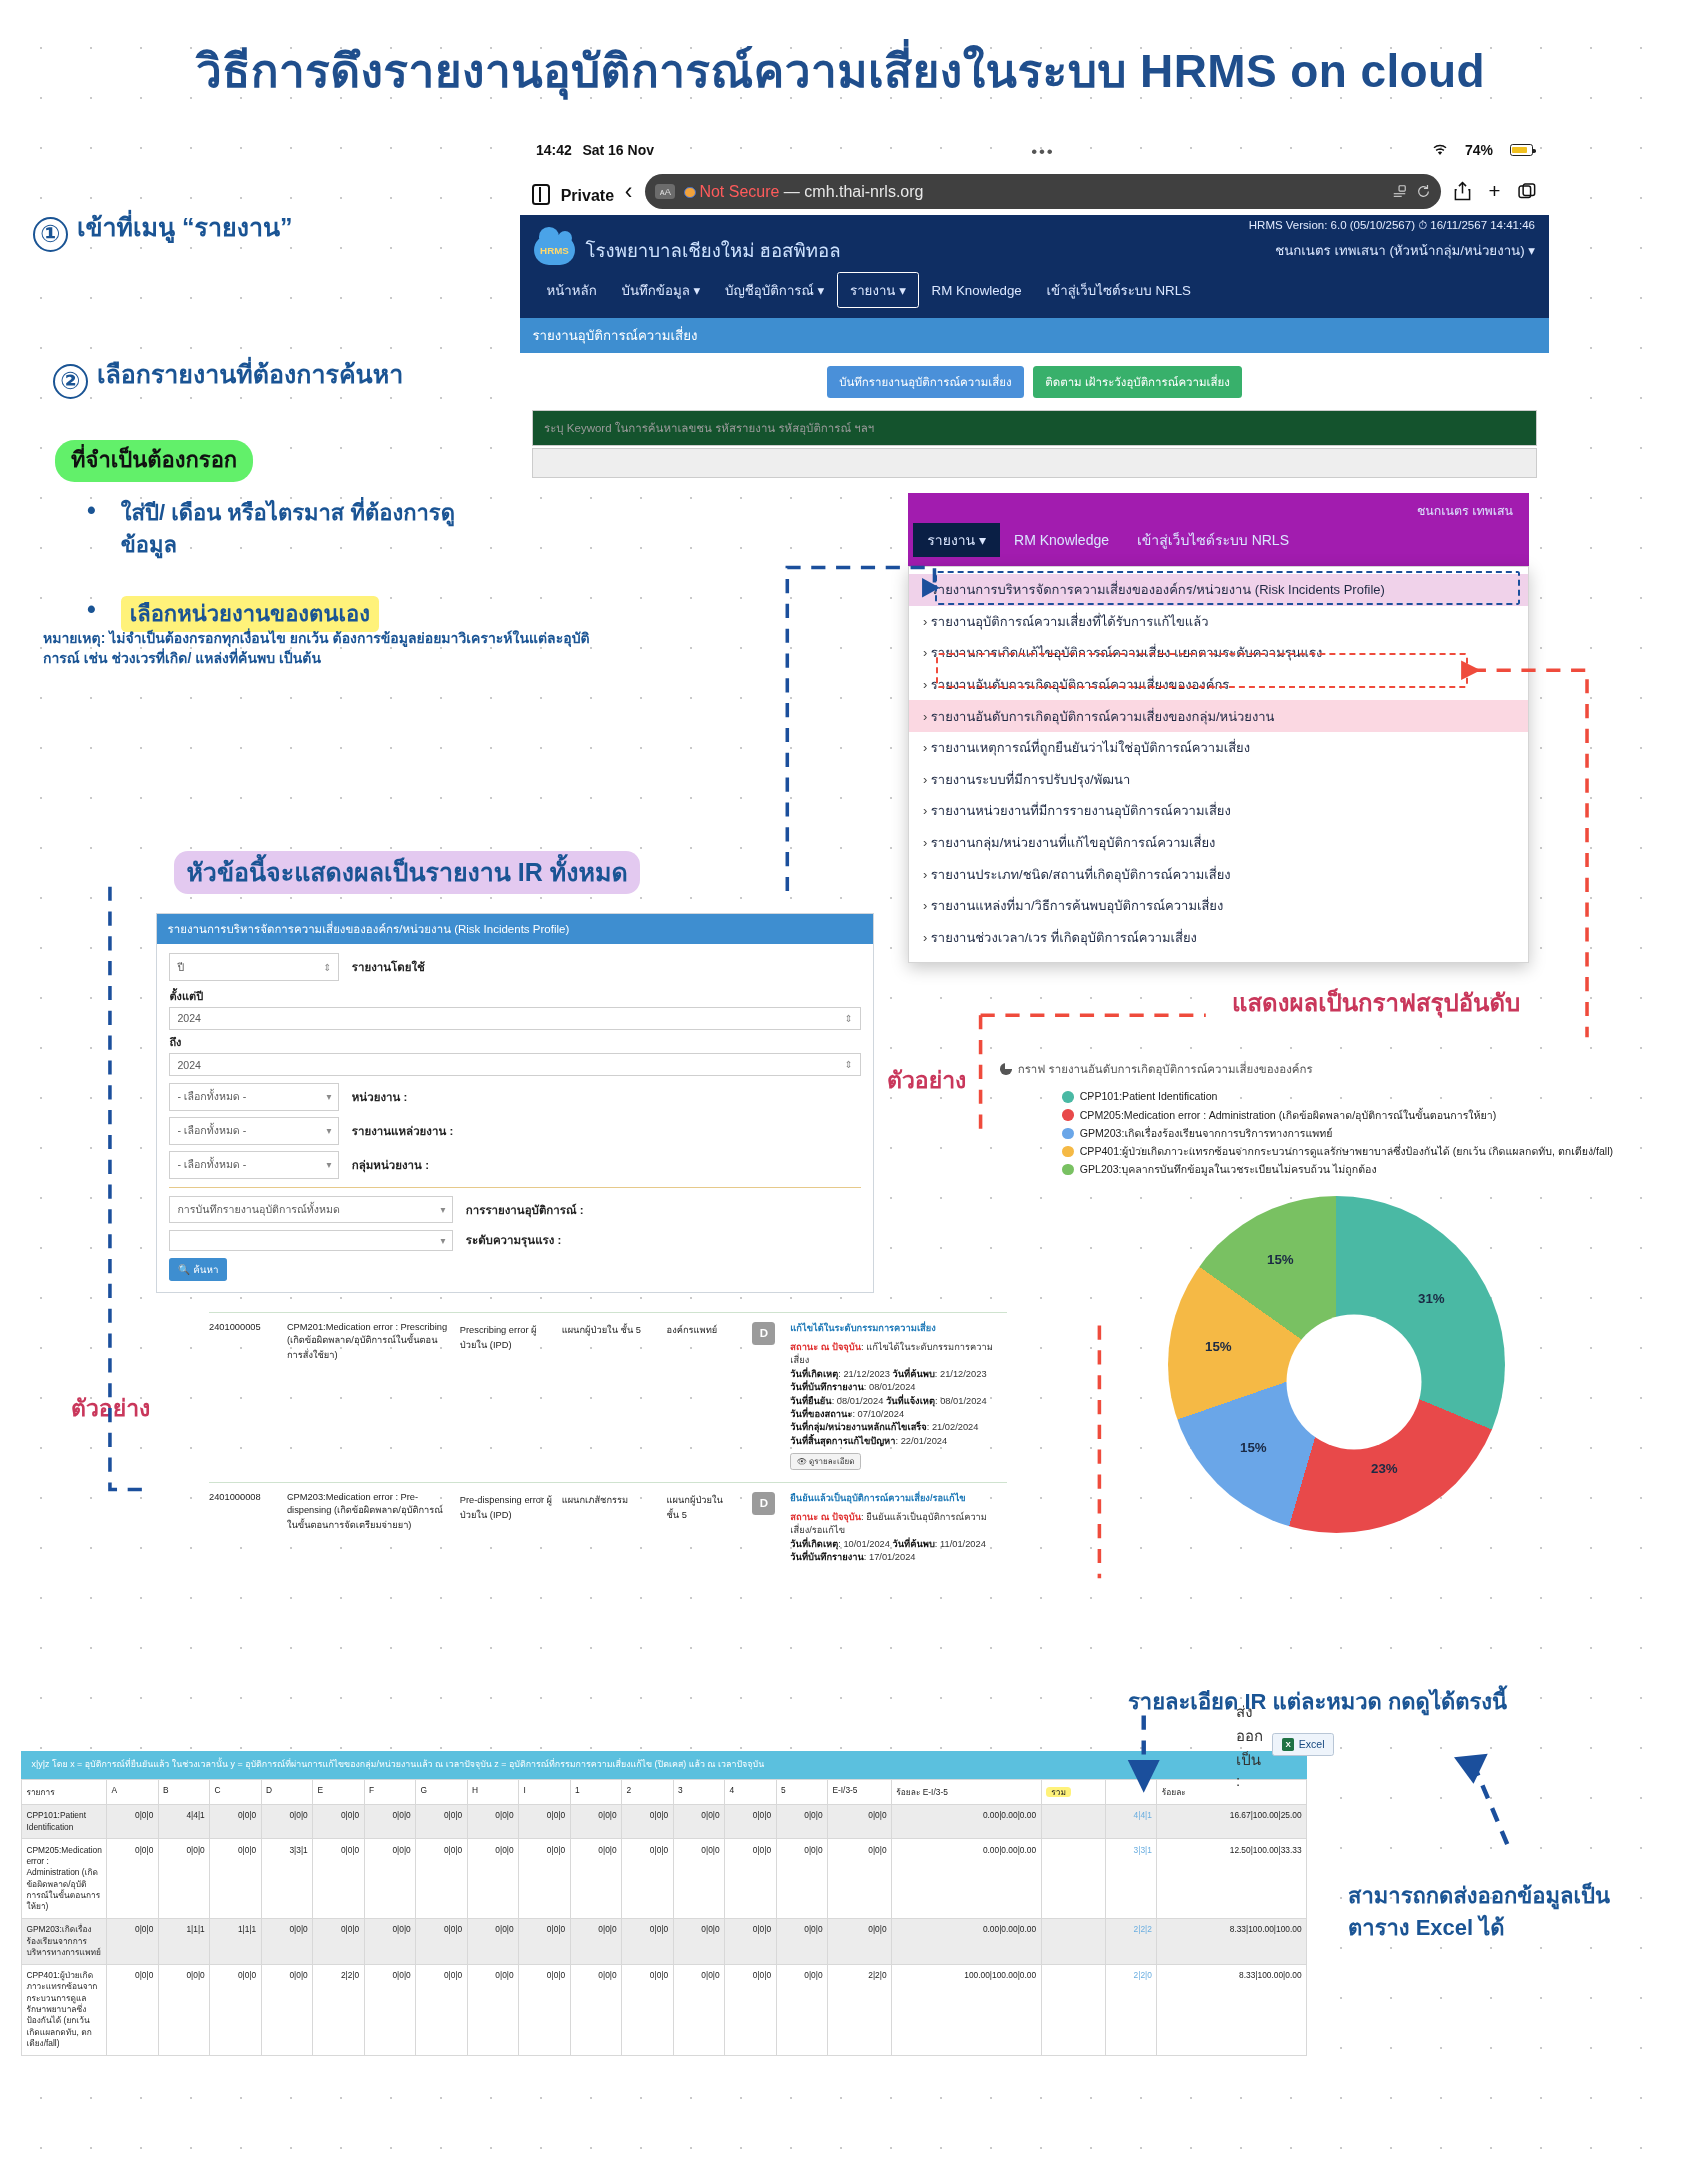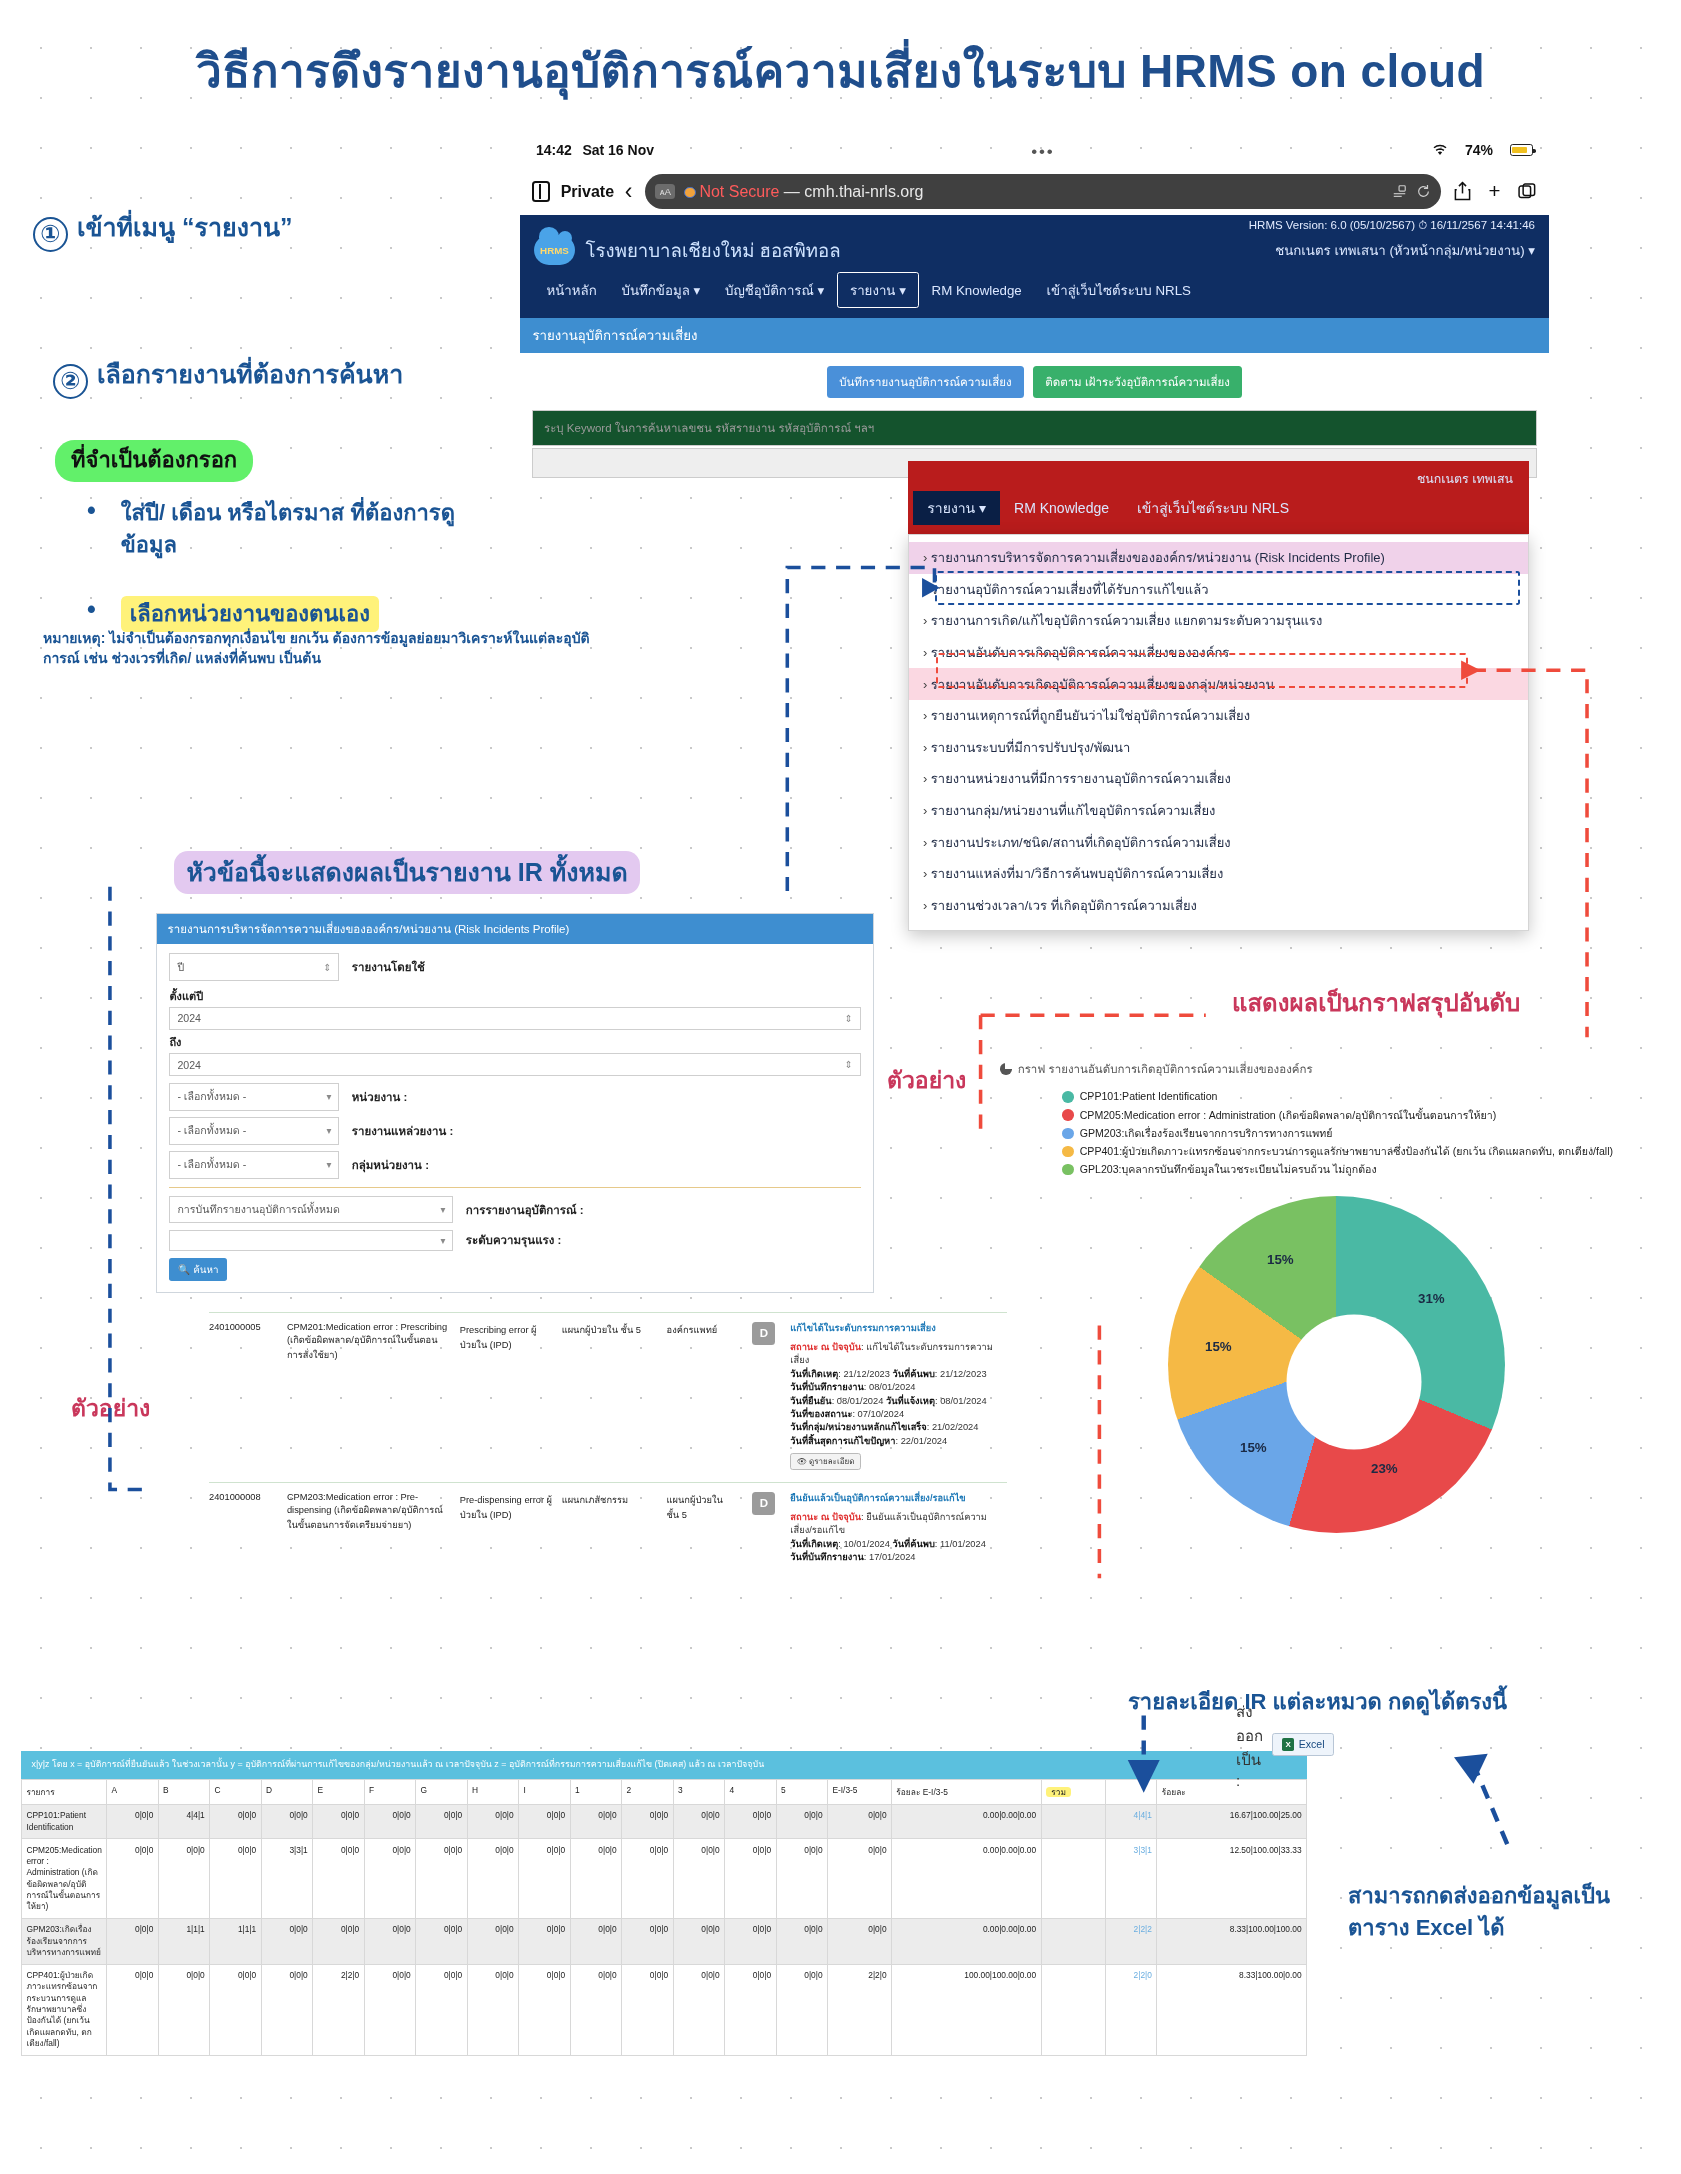--- a/index.html
+++ b/index.html
@@ -50,21 +50,21 @@
   #browser{ position:absolute; left:520px; top:142px; width:1029px; z-index:4; }
   .ipad-status{ display:flex; align-items:flex-start; height:26.6px; font-size:14px; color:#111; padding:0 16px; }
   .ipad-status .left{ display:flex; gap:10.6px; font-weight:600; }
   .ipad-status .mid{ flex:1; text-align:center; color:#555; letter-spacing:1.8px; font-size:17px; }
   .ipad-status .right{ display:flex; gap:17px; align-items:center; font-weight:600; }
   .batt{ width:23px; height:11.5px; border:1.4px solid #222; border-radius:2.7px; position:relative; display:inline-block; }
   .batt i{ position:absolute; left:1.3px; top:1.3px; bottom:1.3px; width:72%; background:#f0c020; border-radius:0.9px; display:block; }
   .batt:after{ content:""; position:absolute; right:-3.5px; top:3.5px; width:2.1px; height:4.4px; background:#222; border-radius:0 1.8px 1.8px 0;}
 
   .toolbar{ display:flex; align-items:center; height:46px; padding:0 12.4px; gap:12.4px; background:#fff; }
-  .tb-left{ display:flex; align-items:center; gap:10.6px; font-size:16px; font-weight:700; color:#111; }
+  .tb-left{ display:flex; align-items:flex-end; gap:10.6px; font-size:16px; font-weight:700; color:#111; }
   .sidebar-glyph{ width:17.7px; height:21px; border:2px solid #111; border-radius:3.5px; position:relative; }
   .sidebar-glyph:after{ content:""; position:absolute; left:4.4px; top:0.9px; bottom:0.9px; width:1.8px; background:#111; }
   .urlbar{
     flex:1; height:35px; background:#404040; border-radius:17.7px;
     display:flex; align-items:center; padding:0 10.6px; gap:8.9px; position:relative;
   }
   .urlbar .aa{ background:#6c6c6c; color:#ddd; font-size:9.8px; padding:1.8px 4.4px; border-radius:3.5px; }
   .urlbar .url-text{ flex:1; text-align:left; font-size:16px; color:#e8e8e8; }
   .urlbar .url-text b{ color:#ff5b5b; font-weight:400; }
   .warn-dot{ display:inline-block; width:11.5px; height:11.5px; border-radius:50%; background:#f2a33c; border:1.8px solid #3e6fd0; vertical-align:-1.8px; margin-right:3.5px;}
@@ -93,21 +93,21 @@
   .rpt-body{ padding:12.4px; }
   .rpt-btns{ display:flex; gap:8.9px; justify-content:center; }
   .btn{ border:none; border-radius:3.5px; padding:7px 12.4px; font-size:11.5px; color:#fff; cursor:pointer; }
   .btn-blue{ background:#4a90d9; }
   .btn-green{ background:#38b06b; }
   .kw-input{ margin-top:12.4px; border:0.9px solid #ccc; background:#14532d; padding:8px 10.6px; font-size:11.5px; color:#9a9a9a; }
   .kw-input2{ height:30px; border:0.9px solid #ccc; background:#eeeeee; margin-top:1.8px; }
 
   
   #dropdown{ position:absolute; left:908px; top:461px; width:621px; z-index:12; }
-  .dd-navbar{ background:#b91c1c; color:#fff; padding:5.3px 0 8.9px; }
+  .dd-navbar{ background:#a21caf; color:#fff; padding:5.3px 0 8.9px;margin-top:32px; }
   .dd-user{ text-align:right; font-size:12.4px; padding:2.7px 16px; color:#dce8ff; }
   .dd-navrow{ display:flex; align-items:center; font-size:14px; padding-left:5.3px; }
   .dd-navrow a{ color:#dbe7ff; text-decoration:none; padding:6.2px 14px; }
   .dd-navrow a.active{ background:#0a1f45; }
   .dd-panel{ background:#fff; border:0.9px solid #d5d5d5; box-shadow:0 5.3px 16px rgba(0,0,0,.22); padding:7px 0 8.9px; }
   .dd-item{ font-size:13px; color:#1f2a44; padding:5.3px 14px; white-space:nowrap; }
   .dd-item .car{ color:#444; margin-right:3.5px; }
   .dd-item.hl-pk{ background:#f0d2ea; display:block; }
   .dd-item.hl-pk2{ background:#fbd8e2; display:block; }
 

